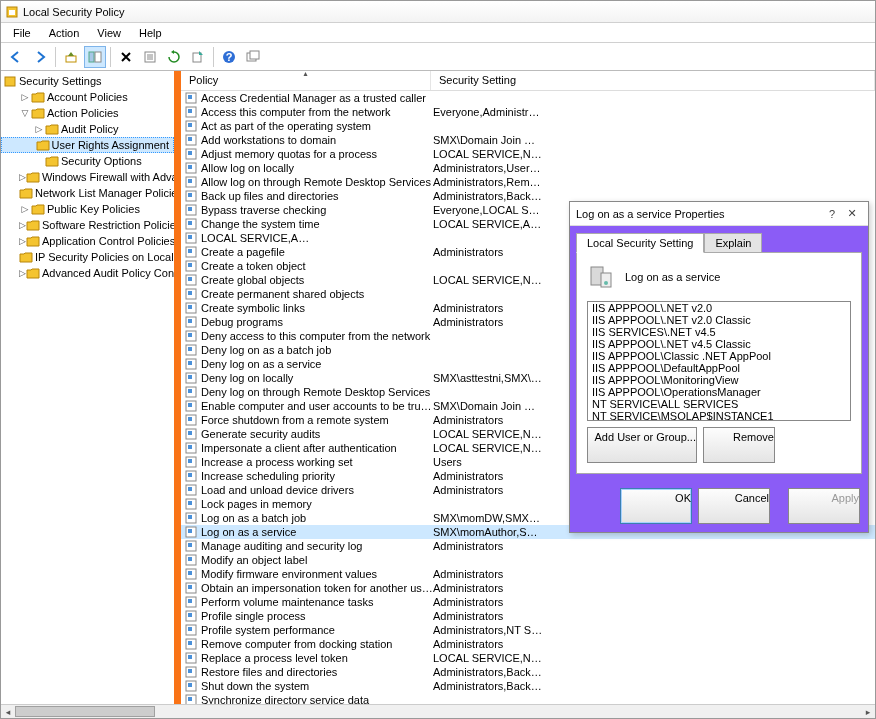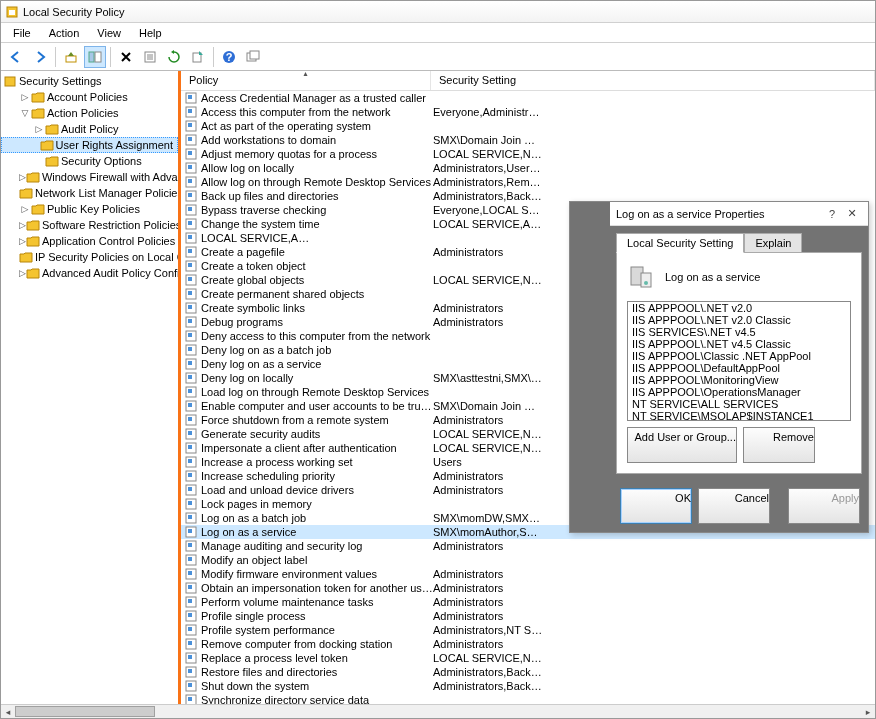--- a/index.html
+++ b/index.html
@@ -5,21 +5,21 @@
 * { box-sizing: border-box; margin: 0; padding: 0; font-family: "Segoe UI", Tahoma, sans-serif; font-size: 11px; }
 body { background: #fff; width: 876px; height: 719px; overflow: hidden; border: 1px solid #999; position: relative; }
 .titlebar { height: 22px; background: linear-gradient(#fff,#f3f3f3); border-bottom: 1px solid #d0d0d0; display: flex; align-items: center; padding: 0 4px; gap: 4px; }
 .titlebar .app-icon { width: 14px; height: 14px; }
 .menubar { height: 20px; border-bottom: 1px solid #d0d0d0; display: flex; align-items: center; padding: 0 4px; gap: 2px; }
 .menubar .menu-item { padding: 2px 8px; cursor: default; }
 .toolbar { height: 28px; border-bottom: 1px solid #bbb; display: flex; align-items: center; padding: 0 4px; gap: 2px; }
 .toolbar .tool-btn { width: 22px; height: 22px; display: flex; align-items: center; justify-content: center; border: 1px solid transparent; }
 .toolbar .sep { width: 1px; height: 20px; background: #ccc; margin: 0 2px; }
 .content { display: flex; height: calc(100% - 22px - 20px - 28px - 14px); }
-.tree-pane { width: 180px; border-right: 3px solid #f97316; overflow-y: auto; overflow-x: auto; padding: 2px 0; }
+.tree-pane { width: 180px; border-right: 7px solid #f97316; overflow-y: auto; overflow-x: auto; padding: 2px 0; }
 .tree-node { display: flex; align-items: center; height: 16px; padding-right: 4px; white-space: nowrap; cursor: default; }
 .tree-node.selected { background: #cde8ff; border: 1px dotted #3399ff; }
 .tree-toggle { width: 12px; text-align: center; color: #555; font-size: 9px; }
 .tree-icon { width: 14px; height: 14px; margin-right: 2px; flex-shrink: 0; }
 .list-pane { flex: 1; overflow: auto; position: relative; }
 .list-header { display: flex; background: #fff; border-bottom: 1px solid #ddd; position: sticky; top: 0; height: 20px; }
 .list-header .col { padding: 3px 8px; border-right: 1px solid #e5e5e5; position: relative; }
 .list-header .col.c-policy { width: 250px; }
 .list-header .col.c-setting { flex: 1; }
 .sort-arrow { position: absolute; left: 50%; top: -2px; transform: translateX(-50%); font-size: 8px; color: #555; }
@@ -28,21 +28,21 @@
 .list-row.selected { background: #cde8ff; }
 .row-icon { width: 14px; height: 12px; margin-right: 2px; flex-shrink: 0; }
 .row-policy { width: 232px; white-space: nowrap; overflow: hidden; text-overflow: ellipsis; }
 .row-setting { flex: 1; white-space: nowrap; overflow: hidden; text-overflow: ellipsis; max-width: 110px; }
 .hscroll { height: 14px; border-top: 1px solid #ccc; background: #f0f0f0; display: flex; }
 .hscroll .track { flex: 1; position: relative; }
 .hscroll .thumb { position: absolute; left: 0; top: 1px; height: 11px; background: #cdcdcd; border: 1px solid #a0a0a0; }
 .hscroll .arrow { width: 14px; display:flex; align-items:center; justify-content:center; color:#555; font-size:9px; }
 
 
-.dialog { position: absolute; left: 568px; top: 200px; width: 300px; background: #737373; border: 1px solid #888; box-shadow: 2px 2px 6px rgba(0,0,0,.2); padding-left: 40px; }
+.dialog { position: absolute; left: 568px; top: 200px; width: 300px; background: #8b5cf6; border: 1px solid #888; box-shadow: 2px 2px 6px rgba(0,0,0,.2); }
 .dlg-title { height: 24px; background: #fff; display: flex; align-items: center; padding: 0 6px; border-bottom: 1px solid #ddd; }
 .dlg-title .spacer { flex: 1; }
 .dlg-title .ctl { width: 20px; text-align: center; color: #444; cursor: default; }
 .tabs { display: flex; padding: 6px 6px 0 6px; gap: 0; }
 .tab { padding: 3px 10px; border: 1px solid #aaa; background: #f0f0f0; position: relative; top: 1px; }
 .tab.active { background: #fff; border-bottom: 1px solid #fff; }
 .tab:not(.active) { background: #e4e4e4; }
 .tab-body { margin: 0 6px 6px 6px; border: 1px solid #aaa; background: #fff; padding: 10px; }
 .policy-head { display: flex; align-items: center; gap: 10px; margin-bottom: 10px; }
 .listbox { border: 1px solid #888; height: 120px; overflow-y: scroll; background: #fff; font-size: 11px; }
@@ -483,21 +483,21 @@
           <span class="row-policy">Deny log on locally</span>
           <span class="row-setting">SMX\asttestni,SMX\mo...</span>
         </div>
         <div class="list-row">
           <span class="row-icon">
             <svg width="14" height="12">
               <rect x="1" y="1" width="10" height="10" fill="#fff" stroke="#888"></rect>
               <rect x="3" y="3" width="4" height="4" fill="#4a90d9"></rect>
             </svg>
           </span>
-          <span class="row-policy">Load log on through Remote Desktop Services</span>
+          <span class="row-policy">Deny log on through Remote Desktop Services</span>
           <span class="row-setting"></span>
         </div>
         <div class="list-row">
           <span class="row-icon">
             <svg width="14" height="12">
               <rect x="1" y="1" width="10" height="10" fill="#fff" stroke="#888"></rect>
               <rect x="3" y="3" width="4" height="4" fill="#4a90d9"></rect>
             </svg>
           </span>
           <span class="row-policy">Enable computer and user accounts to be trusted for delega...</span>

